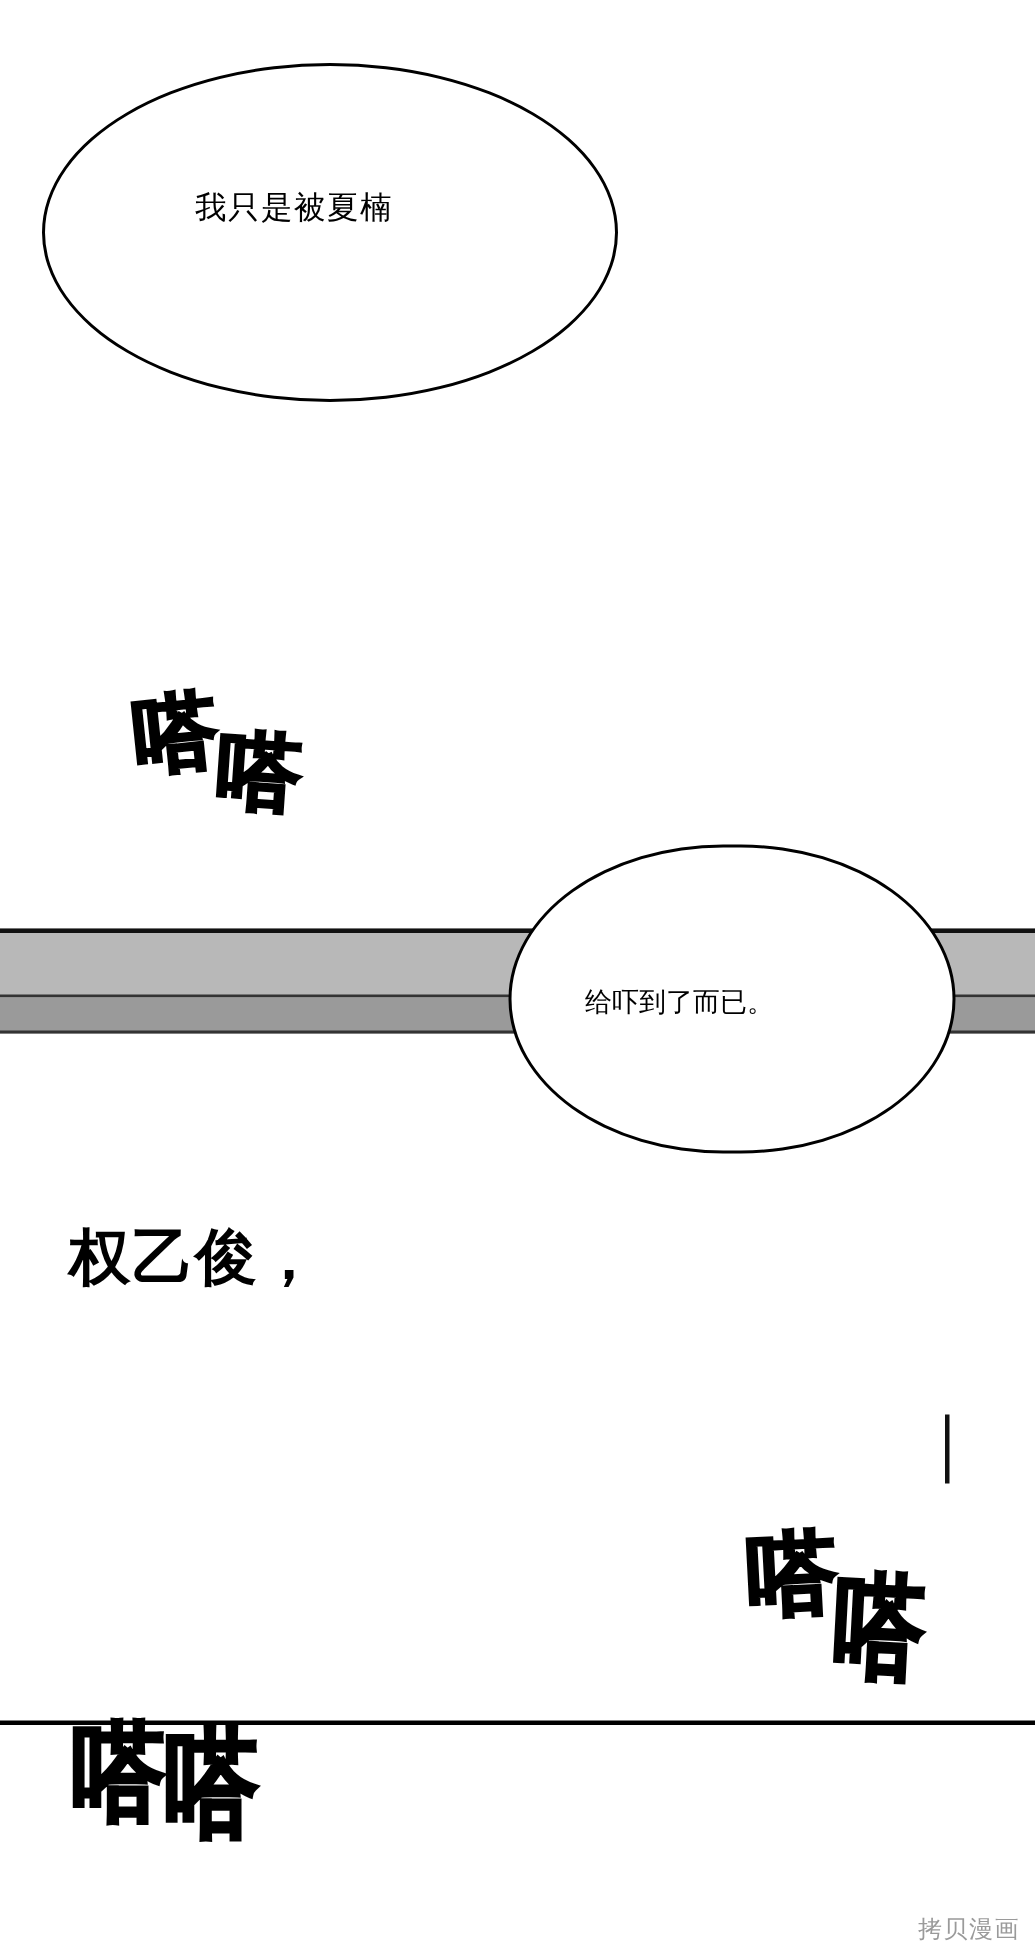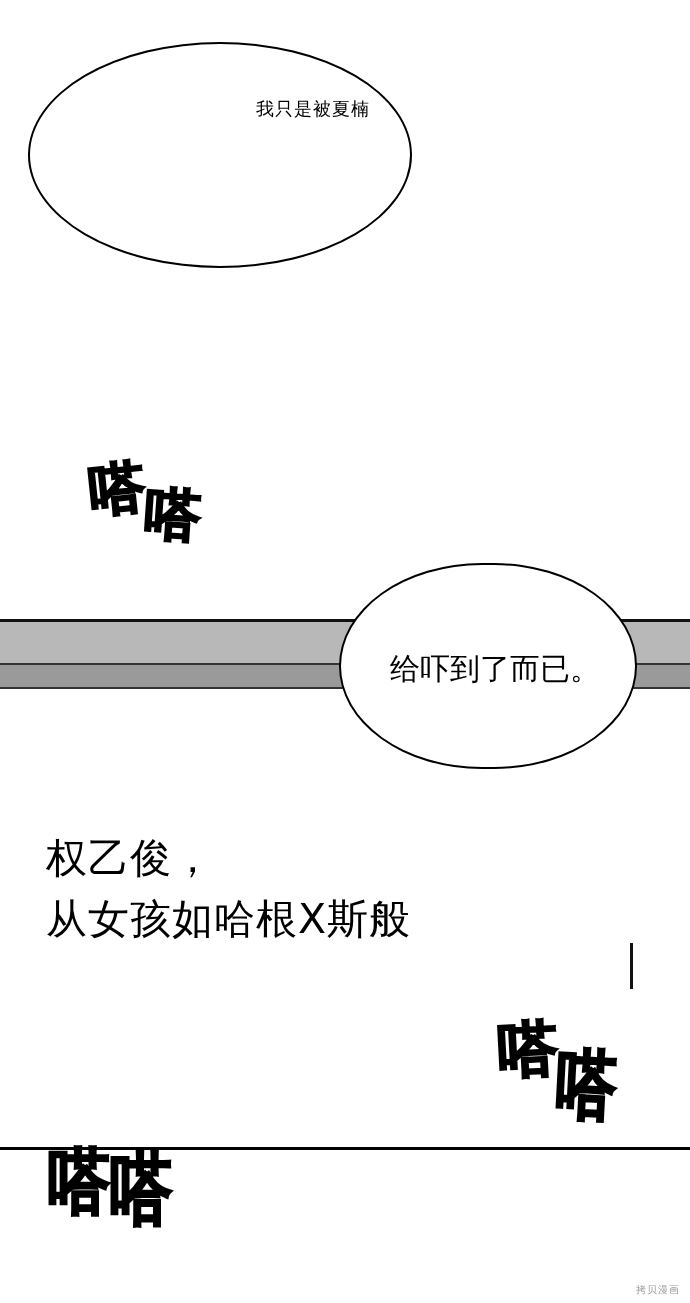--- a/index.html
+++ b/index.html
@@ -11,22 +11,22 @@
     }
     .abs { position: absolute; }
 
     
     .bubble1 {
       left: 28px; top: 42px; width: 384px; height: 226px;
       border: 2px solid #000; border-radius: 50% / 50%;
       background: #fff; box-sizing: border-box;
     }
     .bubble1-text {
-      left: 130px; top: 91px; width: 240px;
-      font-size: 18px; line-height: 36px; letter-spacing: 1px; text-align: right;
+      left: 130px; top: 120px; width: 240px;
+      font-size: 21px; line-height: 36px; letter-spacing: 1px;
     }
 
     
     .sfx {
       font-family: "DejaVu Sans", sans-serif;
       font-weight: bold; color: #000;
       -webkit-text-stroke: 2px #000;
       white-space: nowrap;
     }
     .sfx .ch { display: inline-block; }
@@ -57,41 +57,42 @@
     }
 
     
     .bubble2 {
       left: 339px; top: 563px; width: 298px; height: 206px;
       border: 2px solid #000; border-radius: 48% / 50%;
       background: #fff; box-sizing: border-box;
     }
     .bubble2-text {
       left: 390px; top: 652px; width: 220px;
-      font-size: 30px; line-height: 34px;
+      font-size: 18px; line-height: 34px;
     }
 
     
     .narration {
-      left: 46px; top: 828px; width: 600px;
+      left: 46px; top: 808px; width: 600px;
       font-size: 41px; line-height: 61px; letter-spacing: 1px;
       white-space: nowrap;
+      font-weight: bold;
     }
     .caret {
       left: 630px; top: 943px; width: 3px; height: 46px; background: #111;
     }
 
     
     .divider {
       left: 0; top: 1147px; width: 690px; height: 3px; background: #000;
     }
 
     
     .watermark {
-      right: 10px; bottom: 6px; font-size: 10px; color: #9a9a9a;
+      right: 10px; bottom: 6px; font-size: 16px; color: #9a9a9a;
       letter-spacing: 1px;
     }
   </style>
 </head>
 <body>
 
 <div class="abs bubble1"></div>
 <div class="abs bubble1-text">
   <div>我只是被夏楠</div>
 </div>
@@ -103,21 +104,20 @@
 <div class="abs bar-top"></div>
 <div class="abs bar-bottom"></div>
 
 <div class="abs bubble2"></div>
 <div class="abs bubble2-text">
   <div>给吓到了而已。</div>
 </div>
 
 <div class="abs narration">
   <div>权乙俊，</div>
-  <div>从女孩如哈根X斯般</div>
 </div>
 <div class="abs caret"></div>
 
 <div class="abs sfx sfx2">
   <span class="ch c1">嗒</span><span class="ch c2">嗒</span>
 </div>
 
 <div class="abs divider"></div>
 
 <div class="abs sfx sfx3">

